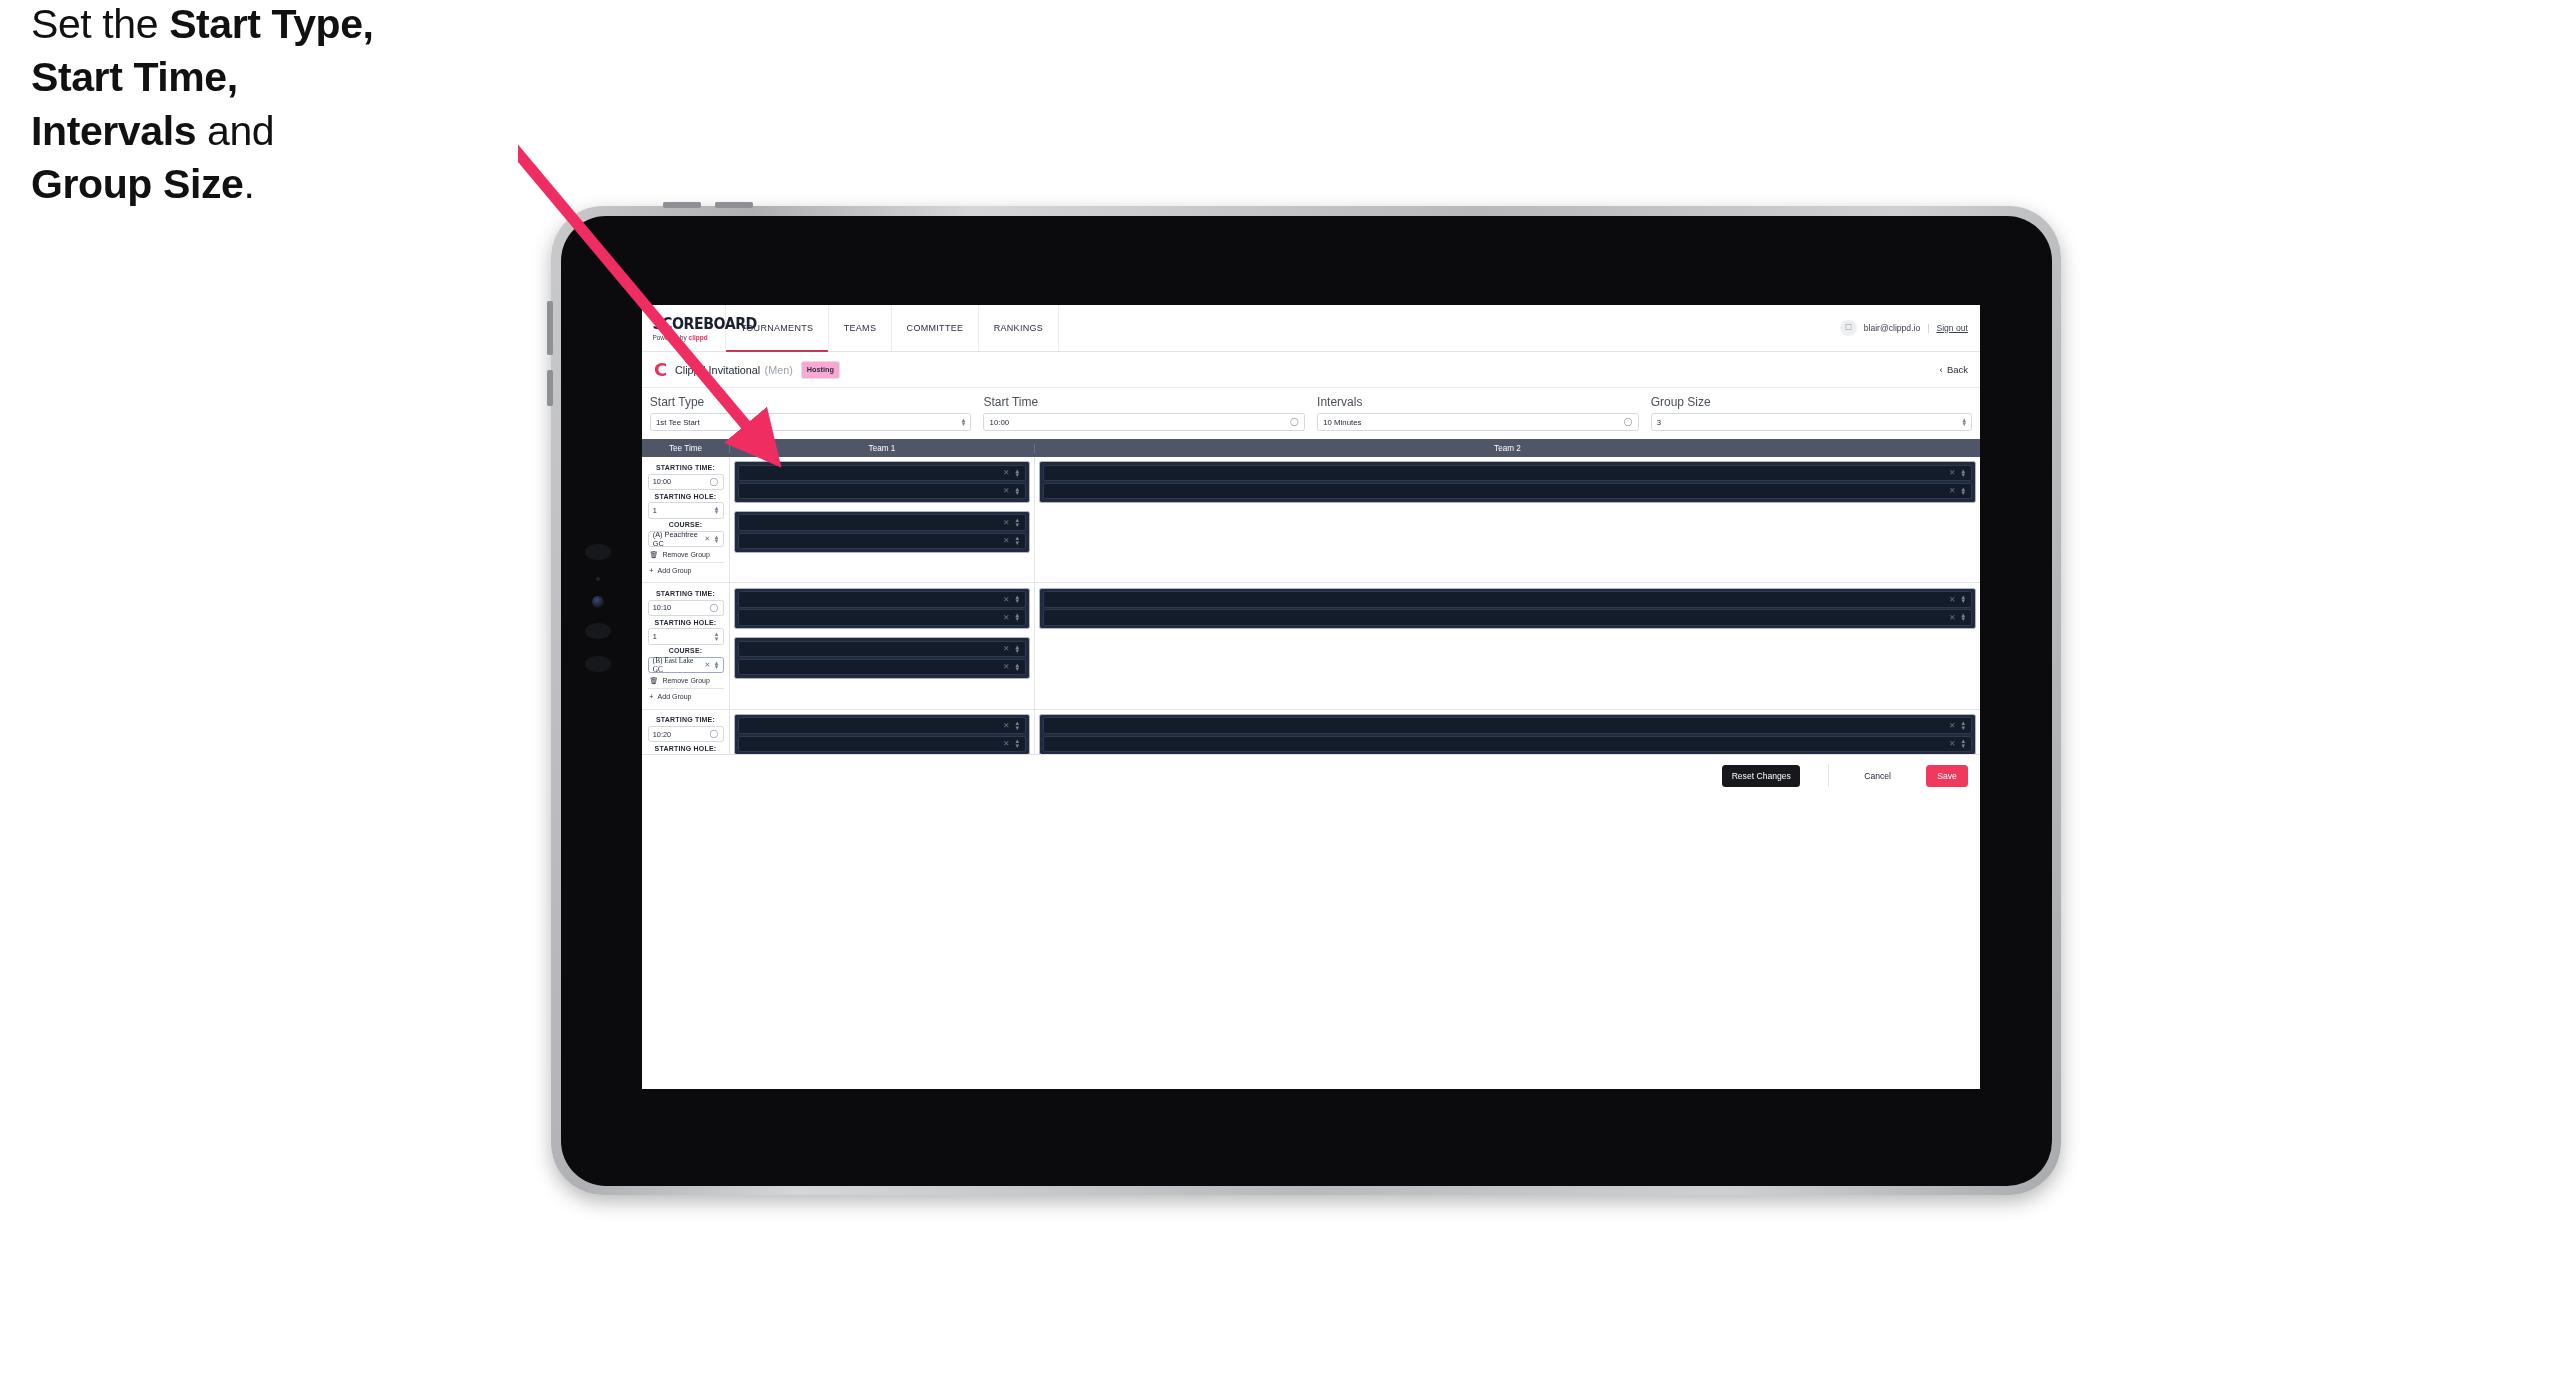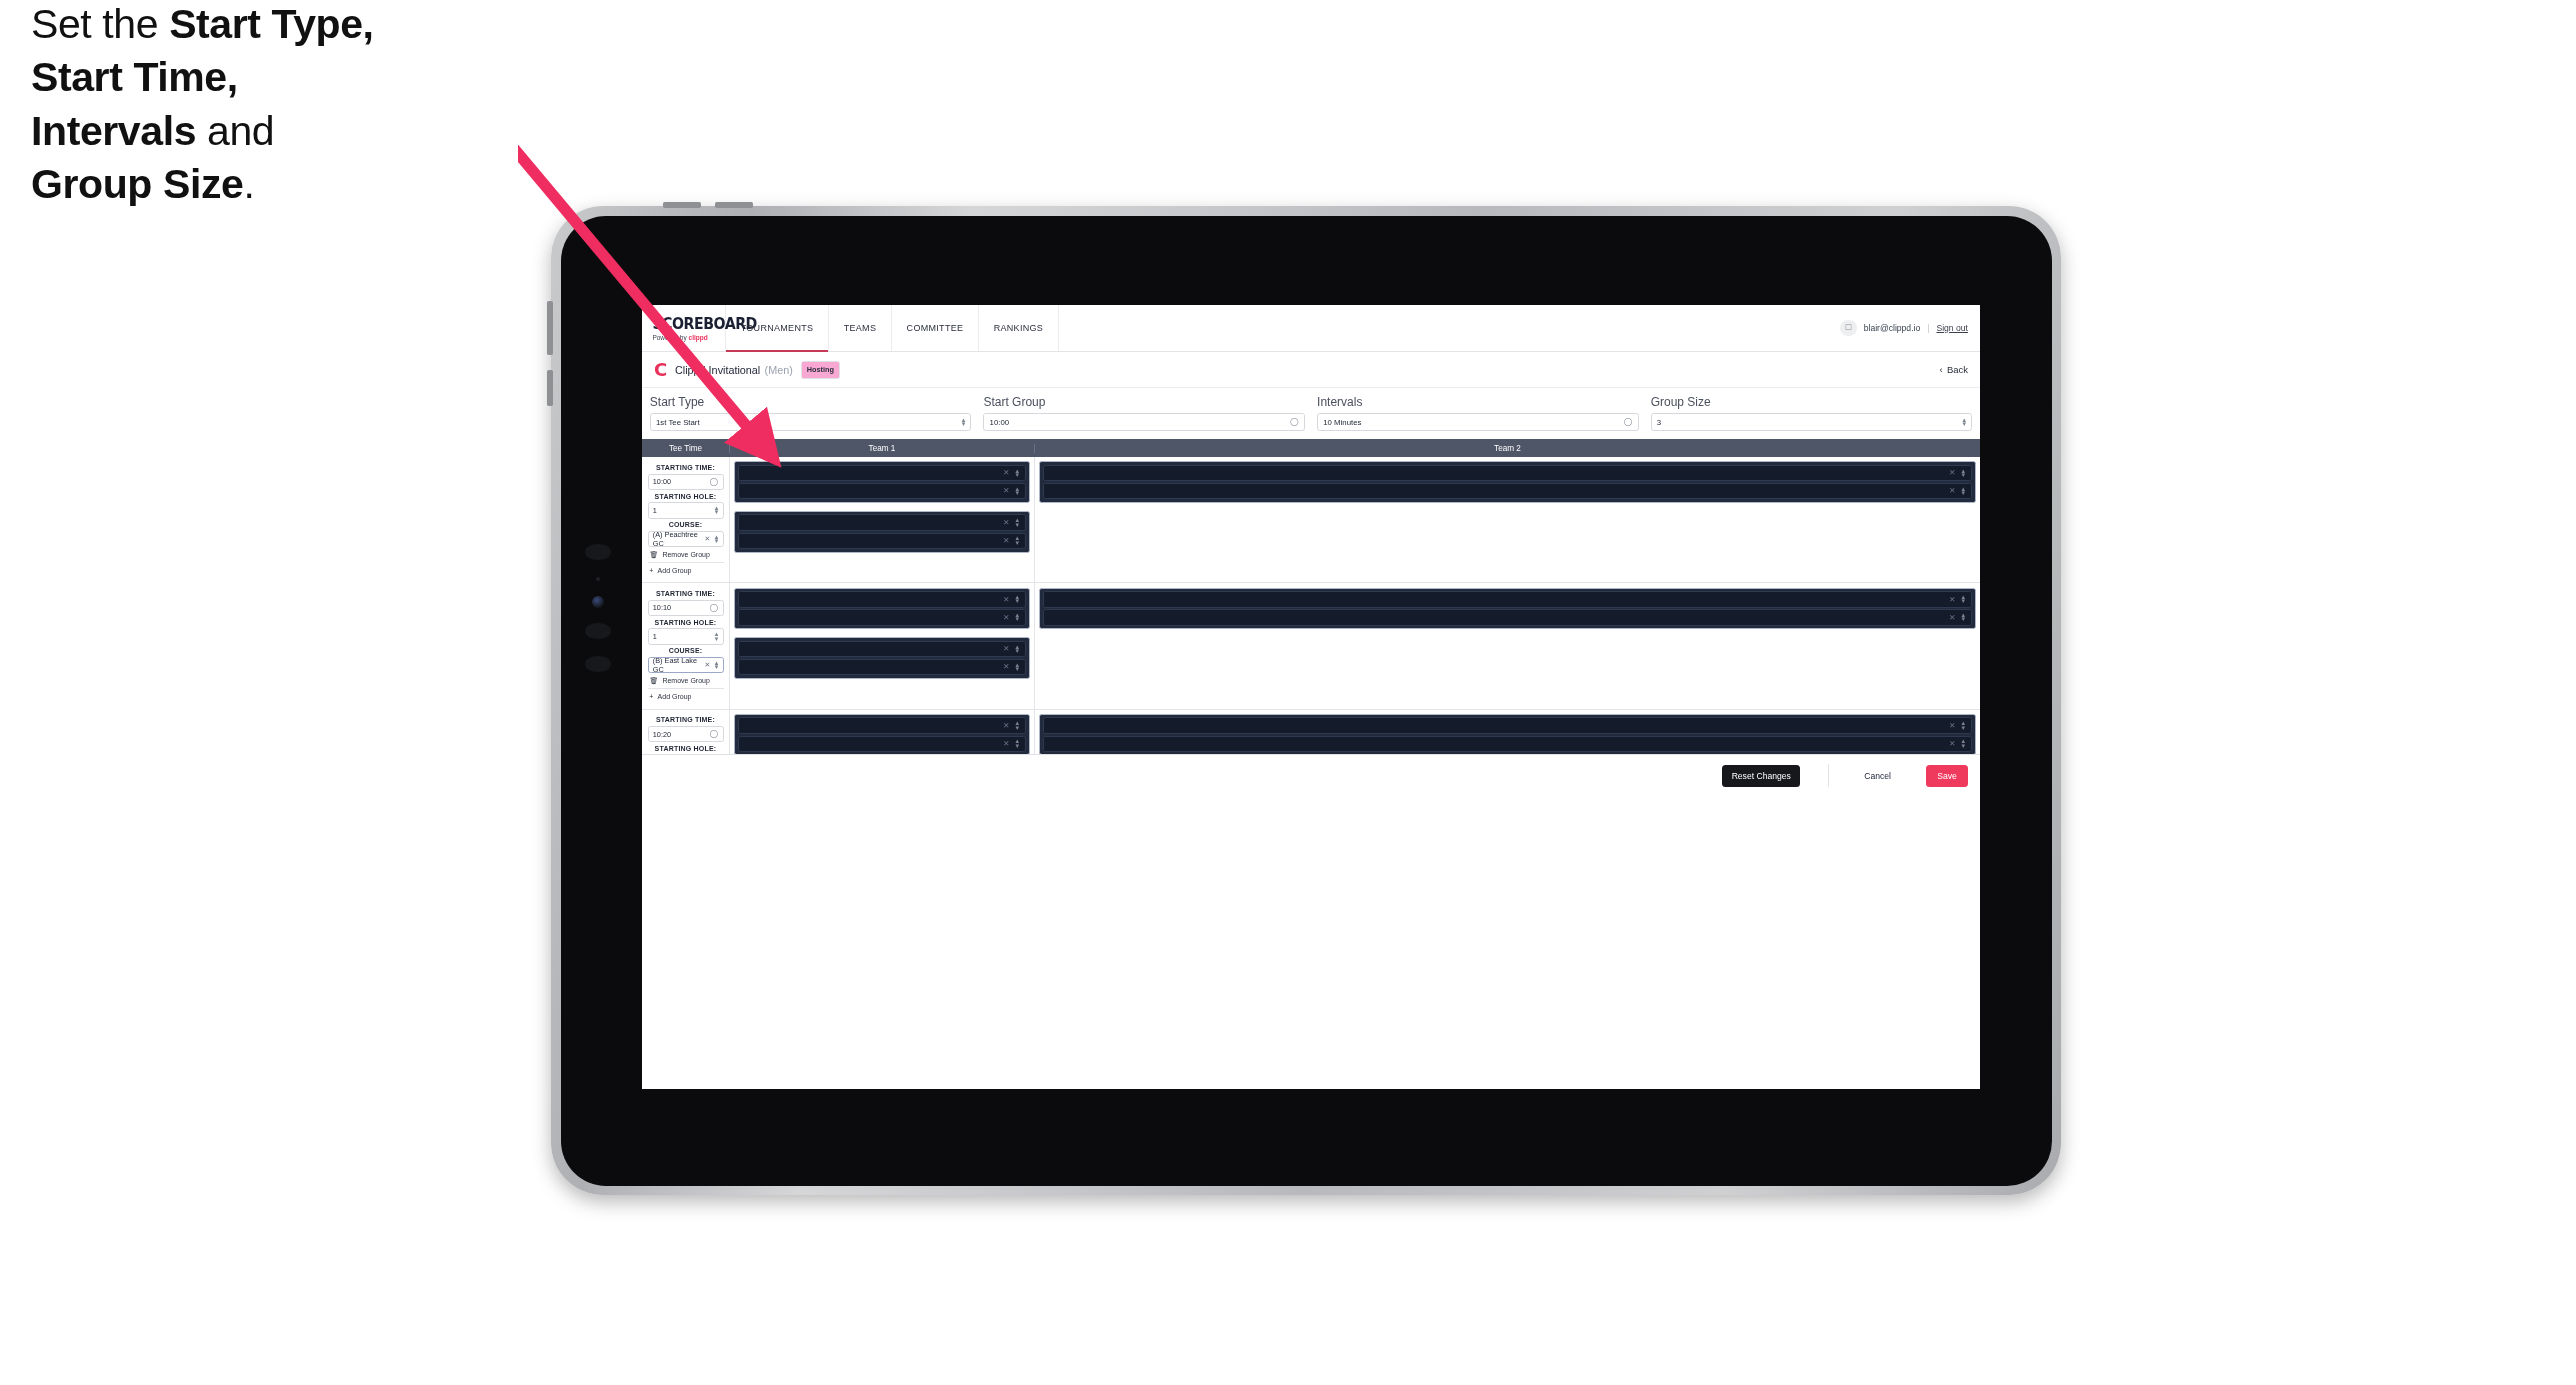--- a/index.html
+++ b/index.html
@@ -250,21 +250,21 @@
   .tee-input {
     width: 76px; height: 16.4px;
     border: 0.9px solid #d6d8dd;
     border-radius: 2.6px;
     display: flex; align-items: center;
     padding: 0 4.3px;
     font-size: 7.3px;
     color: #1f2433;
     background: #fff;
   }
-  .tee-input.focused { border-color: #9aa7c6; }
+  .tee-input.focused { border-color: #9aa7c6; font-family: Liberation Serif, serif; }
   .tee-input .val { flex: 1; }
   .tee-input .x { color: #6e7483; margin-right: 4.3px; font-size: 7px; }
   .tee-link {
     width: 76px;
     display: flex; align-items: center; gap: 4.3px;
     font-size: 7px;
     color: #2b2f3d;
     padding: 3.5px 0 3.5px 1.7px;
     cursor: pointer;
   }
@@ -393,21 +393,21 @@
       <div class="ctrl-label">Start Type</div>
       <div class="ctrl-input">
         <span class="val">1st Tee Start</span>
         <span class="chev">
             <span>▴</span>
             <span>▾</span>
           </span>
       </div>
     </div>
     <div class="ctrl">
-      <div class="ctrl-label">Start Group</div>
+      <div class="ctrl-label">Start Time</div>
       <div class="ctrl-input">
         <span class="val">10:00</span>
         <span class="ic">◯</span>
       </div>
     </div>
     <div class="ctrl">
       <div class="ctrl-label">Intervals</div>
       <div class="ctrl-input">
         <span class="val">10 Minutes</span>
         <span class="ic">◯</span>

